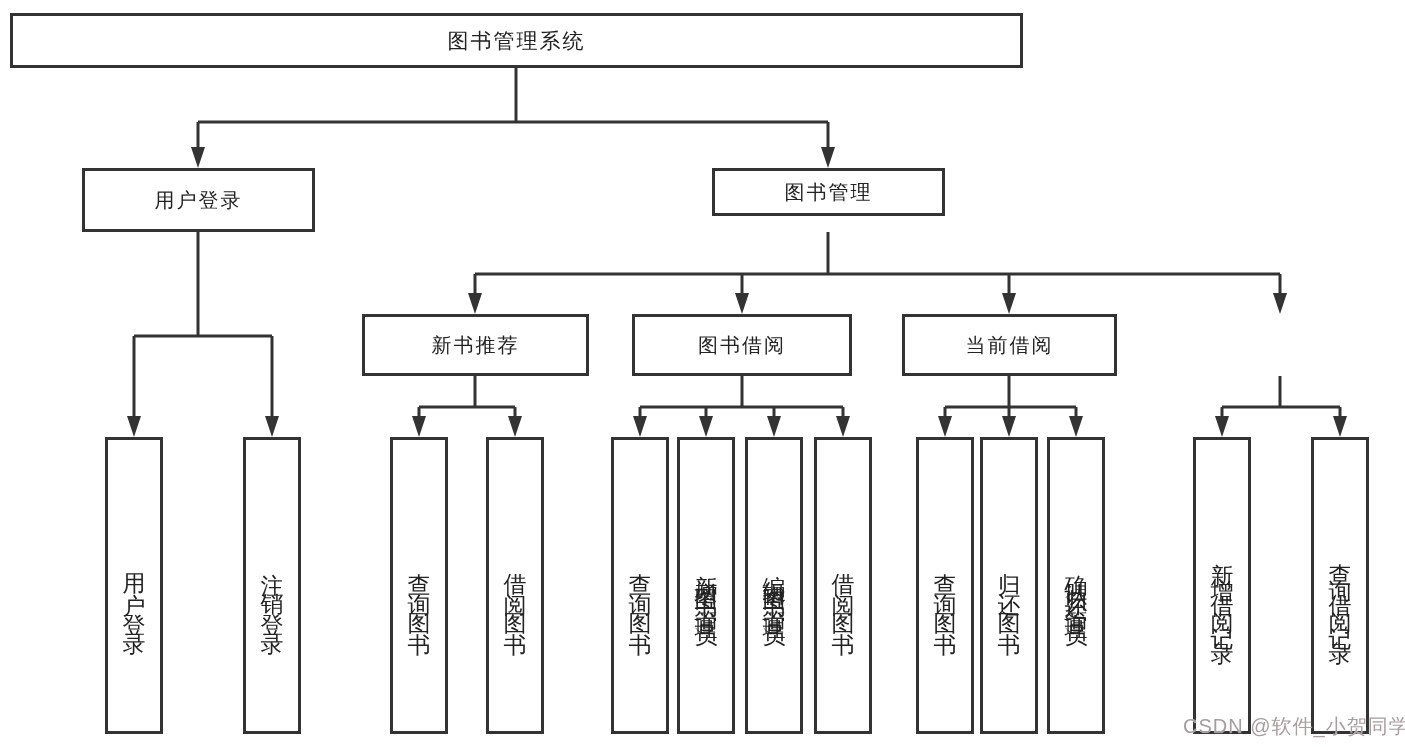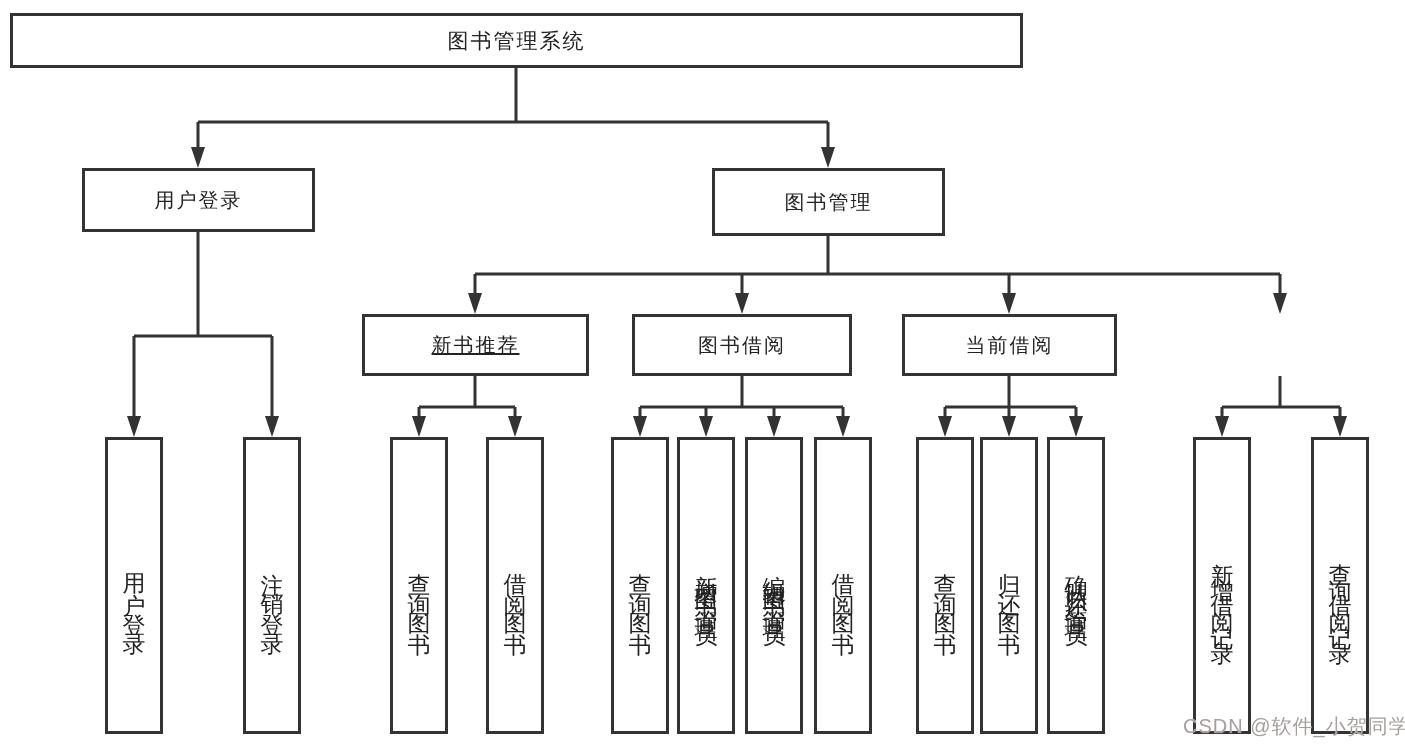--- a/index.html
+++ b/index.html
@@ -106,25 +106,25 @@
     </g>
   </svg>
 
   <div class="node root-box h-label" style="left:10px; top:13px; width:1013px; height:55px;justify-content:center;">
     <span>图书管理系统</span>
   </div>
 
   <div class="node h-label" style="left:82px; top:168px; width:233px; height:64px;">
     <span>用户登录</span>
   </div>
-  <div class="node h-label" style="left:712px; top:168px; width:233px; height:68px;">
+  <div class="node h-label" style="left:712px; top:168px; width:233px; height:48px;">
     <span>图书管理</span>
   </div>
 
-  <div class="node h-label" style="left:362px; top:314px; width:227px; height:62px;text-decoration:underline;">
+  <div class="node h-label" style="left:362px; top:314px; width:227px; height:62px;">
     <span>新书推荐</span>
   </div>
   <div class="node h-label" style="left:902px; top:314px; width:215px; height:62px;">
     <span>当前借阅</span>
   </div>
   <div class="node h-label" style="left:632px; top:314px; width:220px; height:62px;">
     <span>图书借阅</span>
   </div>
 
   <div class="node leaf ls-short" style="left:105px; top:437px; width:58px; height:297px;">

